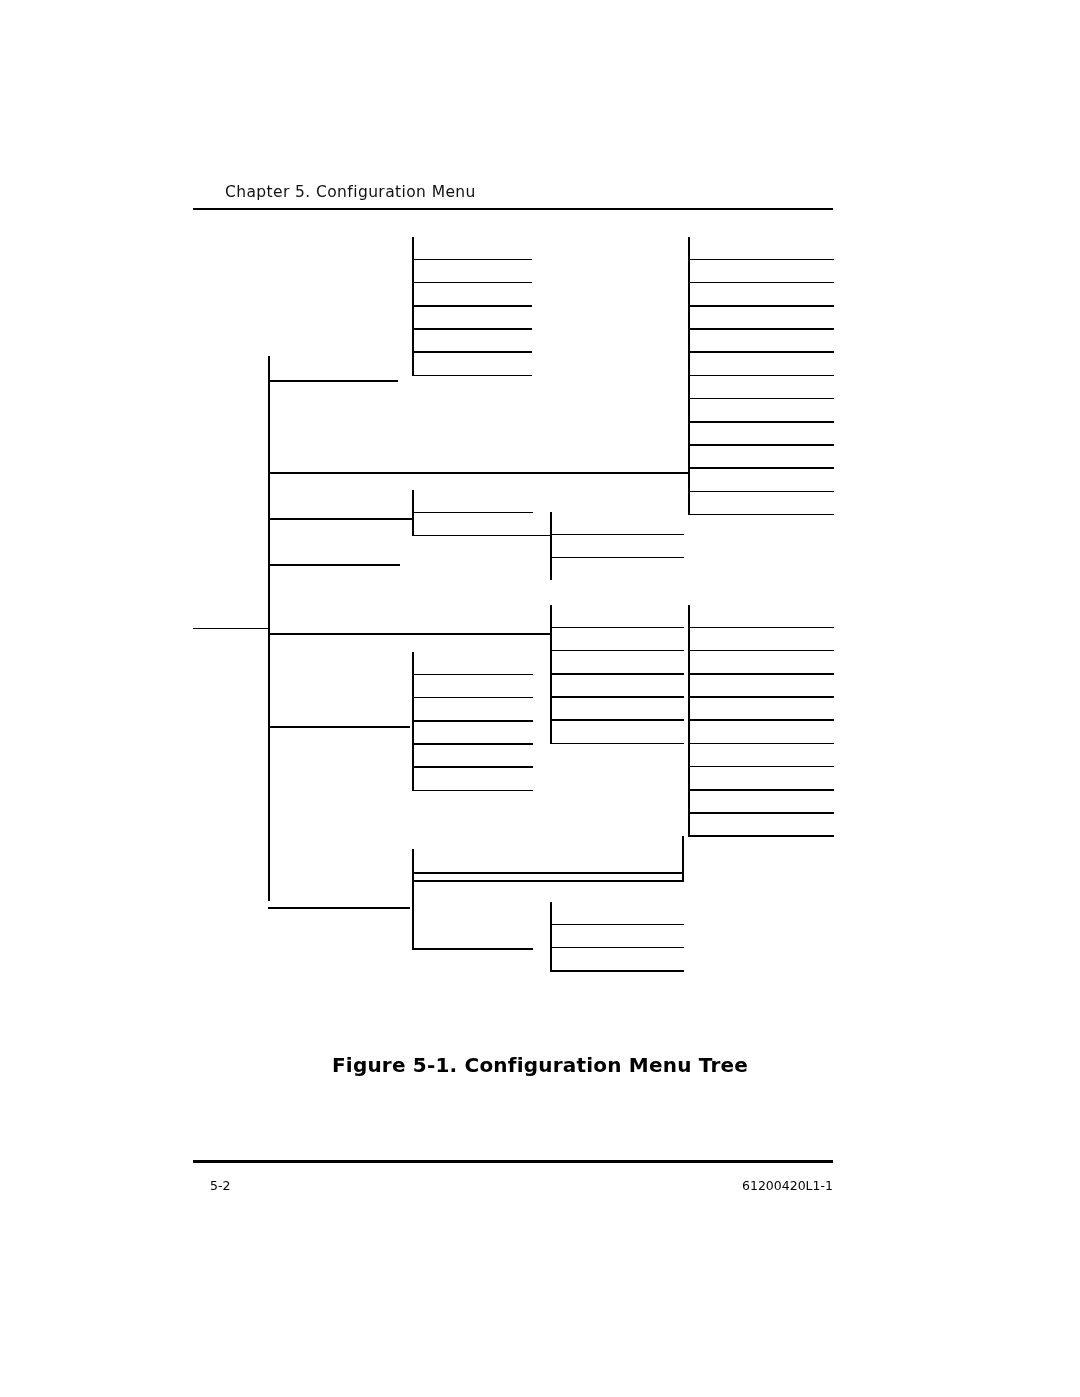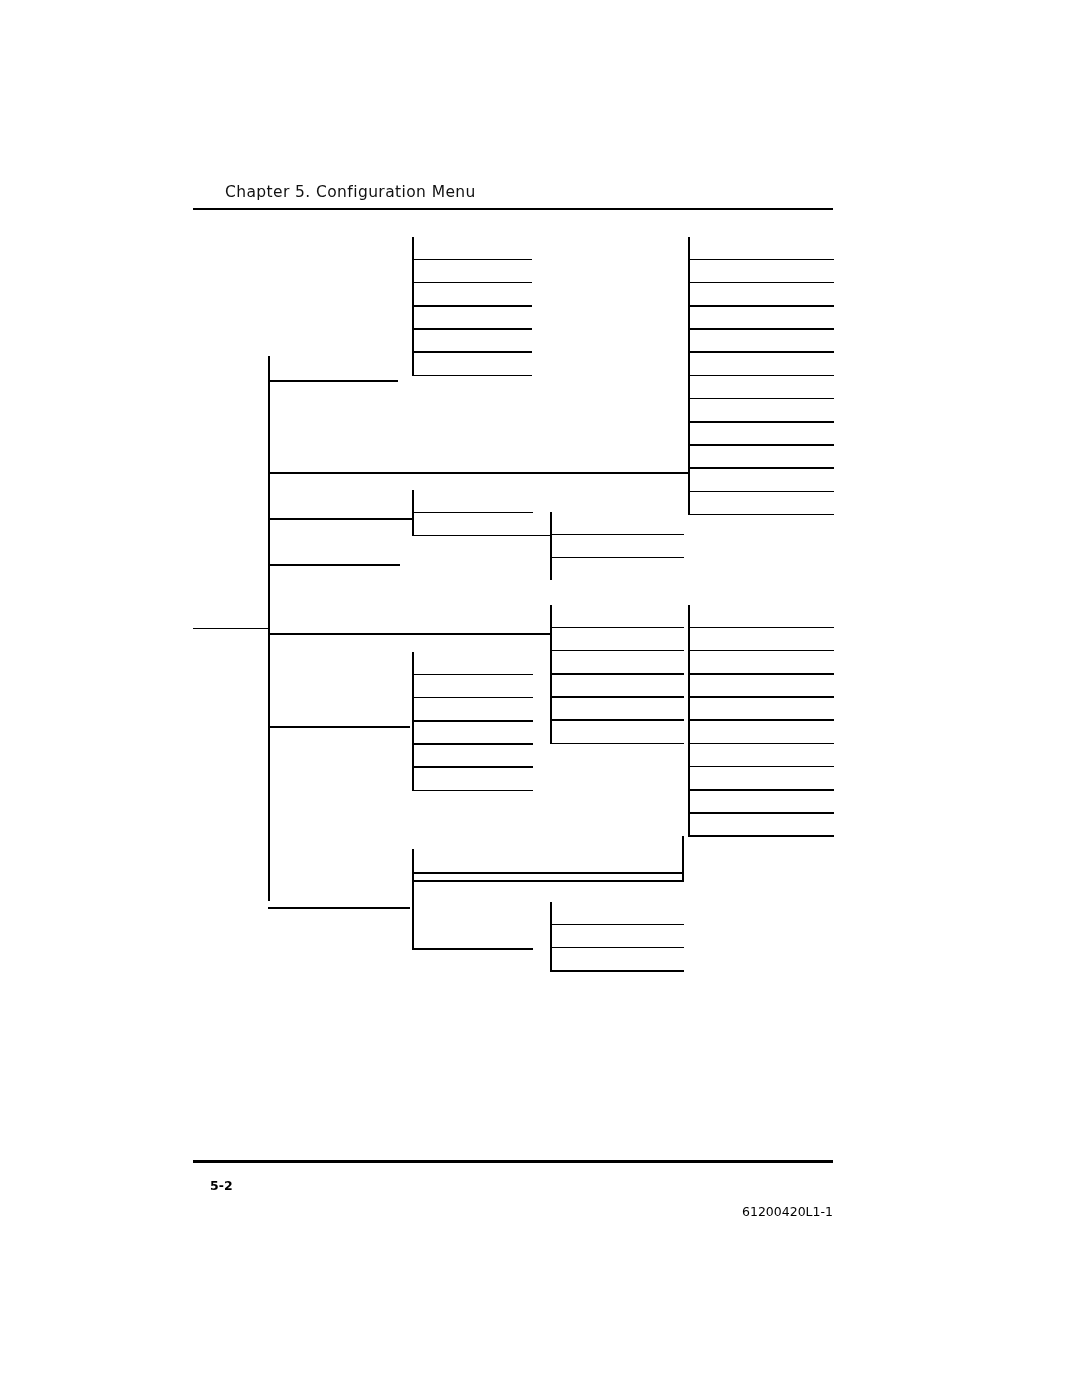--- a/index.html
+++ b/index.html
@@ -61,36 +61,36 @@
     top: 1160px;
     width: 640px;
     height: 2.5px;
     background: #000;
   }
   .footer-page {
     position: absolute;
     left: 210px;
     top: 1178px;
     font-family: "DejaVu Sans", sans-serif;
-    font-weight: bold;
+    font-weight: normal;
     font-size: 12.5px;
   }
   .footer-title {
     position: absolute;
     left: 0;
     top: 1178px;
     width: 1080px;
     text-align: center;
     font-family: "DejaVu Sans", sans-serif;
     font-size: 12.5px;
   }
   .footer-partno {
     position: absolute;
     right: 247px;
-    top: 1204px;
+    top: 1178px;
     font-family: "DejaVu Sans", sans-serif;
     font-size: 12.5px;
   }
   
   .node {
     position: absolute;
     font-size: 12.5px;
     line-height: 1;
     white-space: nowrap;
     font-family: "Liberation Sans", sans-serif;
@@ -238,18 +238,19 @@
       <div class="node" style="left: 556px; top: 908px;"></div>
       <div class="hline" style="left: 550px; top: 923.6px; width: 134px;"></div>
       <div class="node" style="left: 556px; top: 931.2px;"></div>
       <div class="hline" style="left: 550px; top: 946.8px; width: 134px;"></div>
       <div class="node" style="left: 556px; top: 954.4px;"></div>
       <div class="hline" style="left: 550px; top: 970px; width: 134px;"></div>
       <div class="vline" style="left: 682px; top: 836px; height: 46px;"></div>
       <div class="hline" style="left: 412px; top: 880px; width: 272px;"></div>
     </div>
 
+  <div class="figure-caption">Figure 5-1.  Configuration Menu Tree</div>
 
   <div class="footer-rule"></div>
   <div class="footer-page">5-2</div>
   <div class="footer-partno">61200420L1-1</div>
 
 </div>
 
 </body></html>

